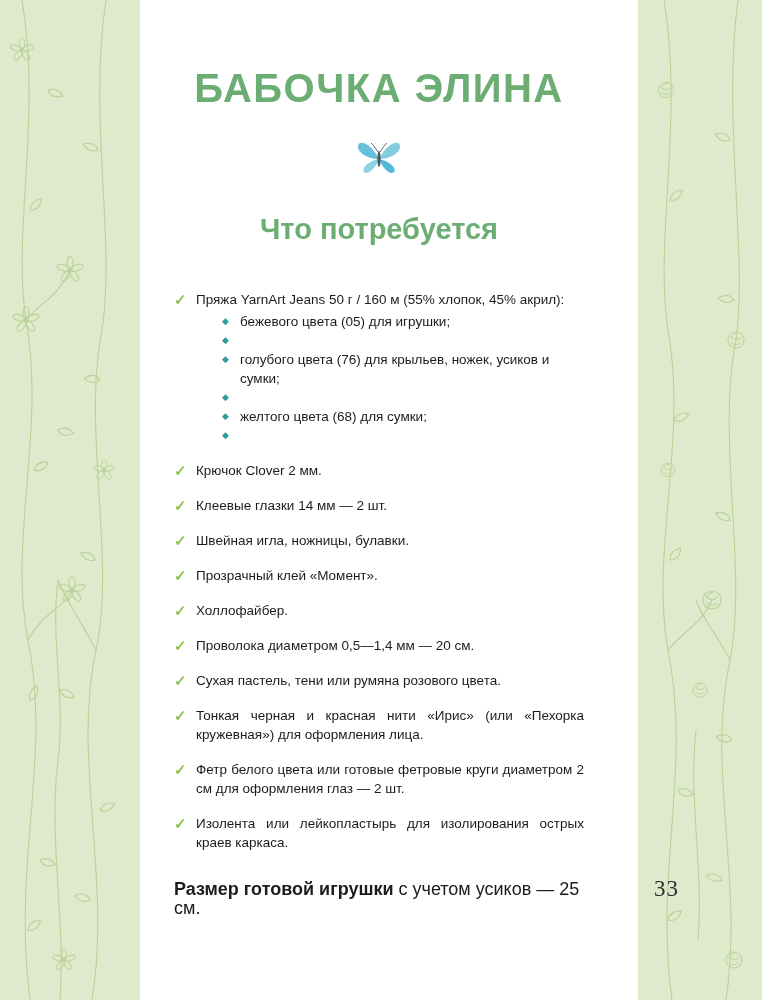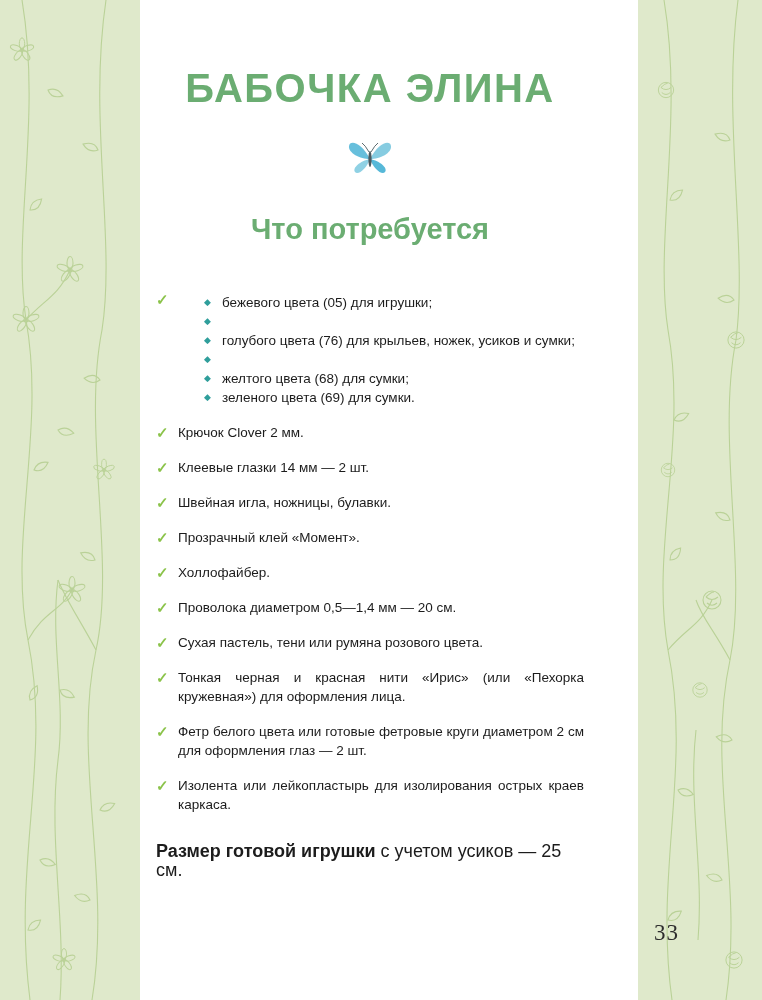--- a/index.html
+++ b/index.html
@@ -24,21 +24,21 @@
     position:absolute;top:0;bottom:0;
     background:var(--panel-green);
     overflow:hidden;
   }
   .side-panel.left{left:0;width:140px;}
   .side-panel.right{right:0;width:124px;}
   .deco{display:block;}
   .content{
     position:absolute;left:140px;top:0;width:498px;height:1000px;
     background:#ffffff;
-    padding:0 54px 0 16px;
+    padding:0 54px 0 34px;
   }
   .page-title{
     margin-top:66px;
     text-align:center;
     font-size:40px;
     font-weight:700;
     letter-spacing:1.5px;
     color:var(--accent-green);
   }
   .butterfly-wrap{
@@ -90,21 +90,21 @@
   }
   .size-note{
     margin-top:28px;
     font-size:18px;
     line-height:19px;
   }
   .size-note b{font-weight:700;}
   .page-number{
     position:absolute;
     left:654px;
-    top:920px;
+    top:876px;
     font-family:"Liberation Serif", serif;
     font-size:23px;
     color:#2e2e2e;
     letter-spacing:1px;
   }
 </style>
 </head>
 <body>
 
 <div class="side-panel left">
@@ -199,20 +199,21 @@
       <path d="M22,17 Q18,10 15,8 M24,17 Q28,10 31,8" stroke="#4a5a60" stroke-width="0.9" fill="none"></path>
     </svg>
   </div>
 
   <h2 class="section-heading">Что потребуется</h2>
 
   <div class="materials">
       <div class="item">
         <span class="check">✓</span>
         <div class="item-body">
+          <div class="item-text">Пряжа YarnArt Jeans 50 г / 160 м (55% хлопок, 45% акрил):</div>
           <div class="subitems">
             <div class="subitem">
               <span class="diamond">◆</span>
               <span class="subtext">бежевого цвета (05) для игрушки;</span>
             </div>
             <div class="subitem">
               <span class="diamond">◆</span>
             </div>
             <div class="subitem">
               <span class="diamond">◆</span>
@@ -220,21 +221,20 @@
             </div>
             <div class="subitem">
               <span class="diamond">◆</span>
             </div>
             <div class="subitem">
               <span class="diamond">◆</span>
               <span class="subtext">желтого цвета (68) для сумки;</span>
             </div>
             <div class="subitem">
               <span class="diamond">◆</span>
-              <span class="subtext">зеленого цвета (69) для сумки.</span>
             </div>
           </div>
         </div>
       </div>
       <div class="item">
         <span class="check">✓</span>
         <div class="item-body">
           <div class="item-text">Крючок Clover 2 мм.</div>
         </div>
       </div>

